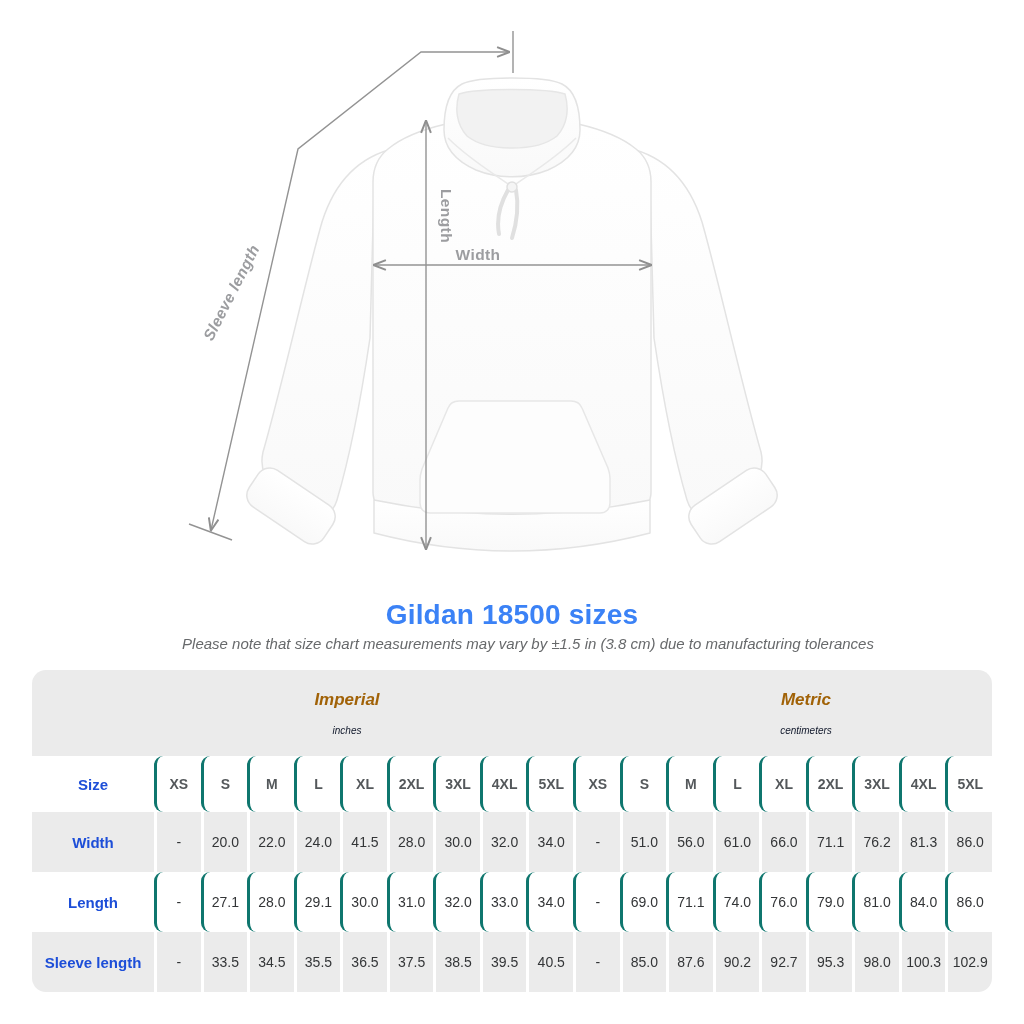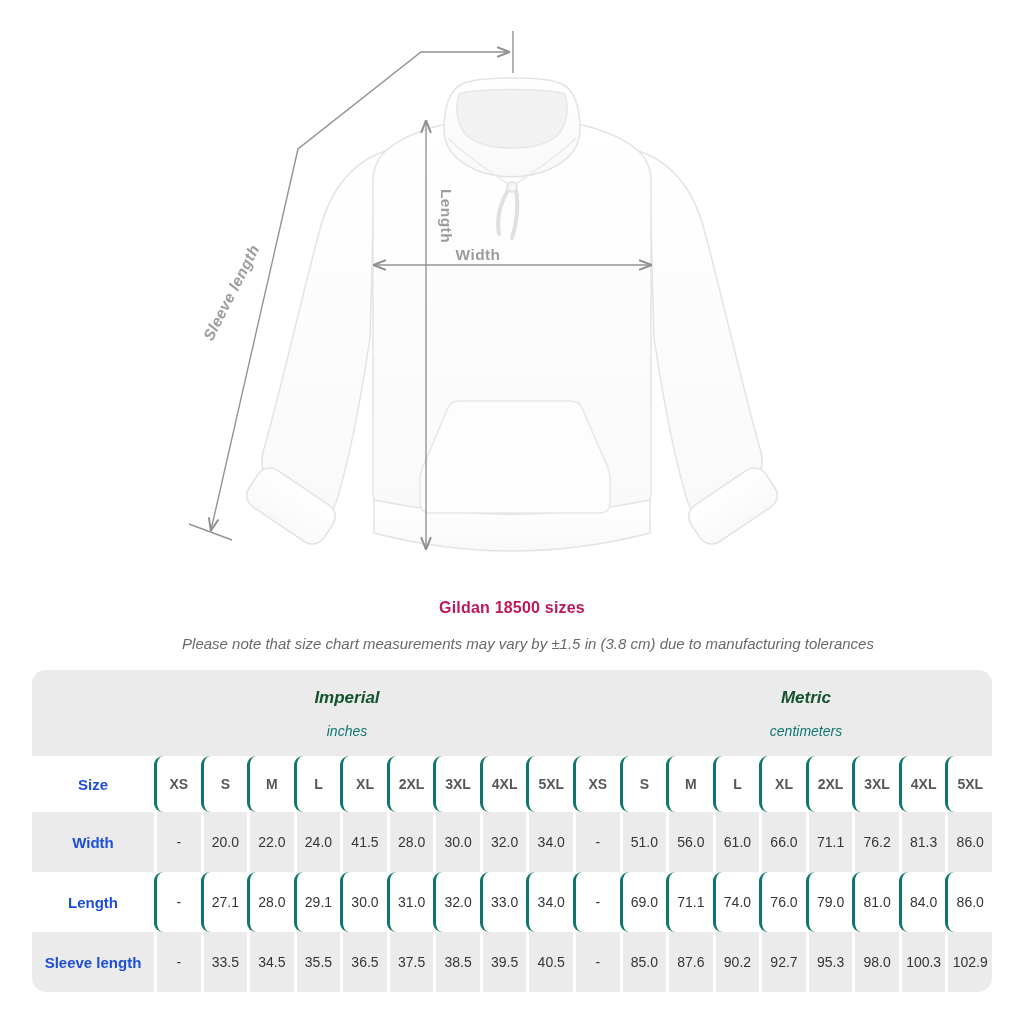--- a/index.html
+++ b/index.html
@@ -5,41 +5,41 @@
   html,body{margin:0;padding:0;background:#fff;}
   .page{
     position:relative;width:1024px;height:1024px;background:#ffffff;overflow:hidden;
     font-family:"Liberation Sans", sans-serif;
   }
   
   .diagram{position:absolute;left:0;top:0;}
   
   .title{
     position:absolute;left:0;right:0;top:599px;text-align:center;
-    font-size:16px;font-weight:bold;color:#be185d;letter-spacing:0.2px;
+    font-size:28px;font-weight:bold;color:#3b82f6;letter-spacing:0.2px;
   }
   .subtitle{
     position:absolute;left:0;right:0;top:635px;text-align:center;
     font-size:15px;font-style:italic;color:#67696b;padding-left:32px;
   }
   
   .size-table{
     position:absolute;left:32px;top:670px;width:960px;height:322px;
     background:#ffffff;border-radius:14px;overflow:hidden;
     display:grid;
     grid-template-columns:122px repeat(18, 1fr);
     grid-template-rows:86px 56px 60px 60px 60px;
   }
   .band{grid-column:1 / -1;background:#ebebeb;position:relative;}
   .group{
     position:absolute;top:50%;transform:translate(-50%,-50%);
     text-align:center;white-space:nowrap;
   }
-  .g-label{font-size:17px;font-weight:bold;font-style:italic;color:#14532d;}
-  .g-unit{font-size:14px;font-style:italic;color:#0f766e;margin-top:15px;}
+  .g-label{font-size:17px;font-weight:bold;font-style:italic;color:#a16207;}
+  .g-unit{font-size:10px;font-style:italic;color:#0f172a;margin-top:15px;}
   .c{display:flex;align-items:center;justify-content:center;background:#fff;}
   .rl{font-weight:bold;font-size:15px;color:#1d4ed8;}
   .sh{font-weight:bold;font-size:14px;color:#54585b;}
   .v{font-size:14px;color:#333537;}
   .bg-g{background:#ebebeb;}
   .sg{border-left:3px solid #0f766e;border-radius:9px;}  
   .sw{border-left:3px solid #ffffff;}  
 </style>
 </head>
 <body>

